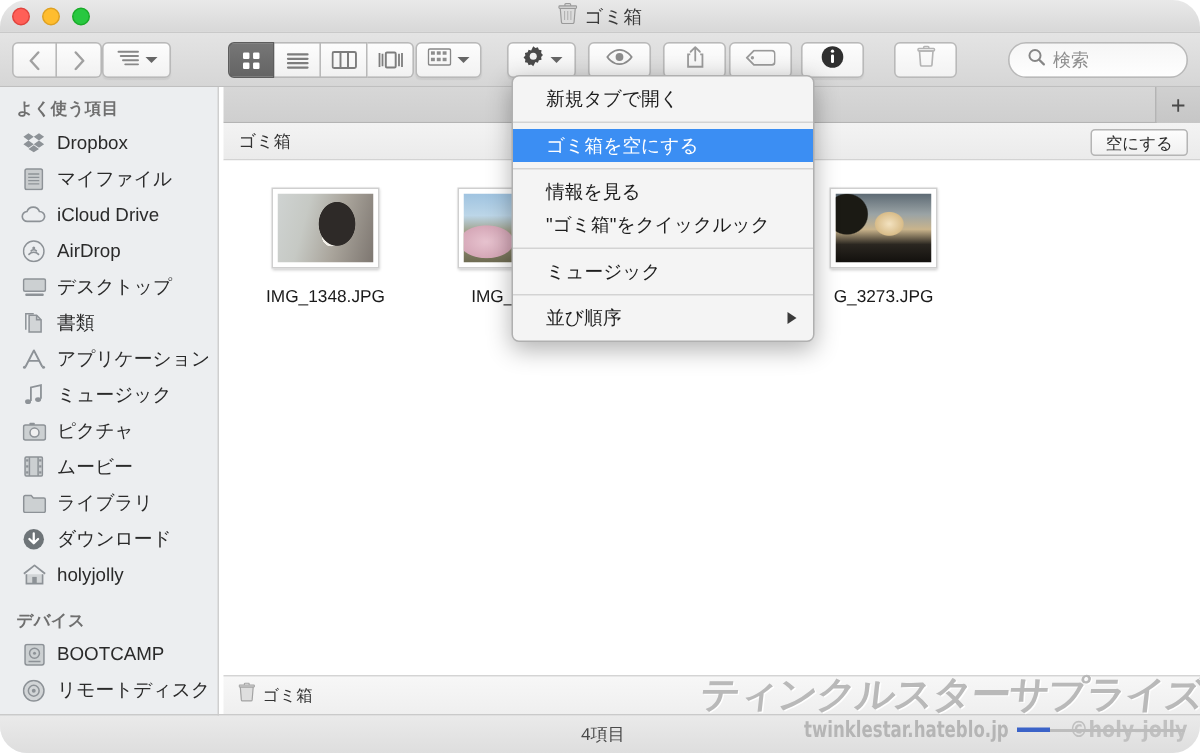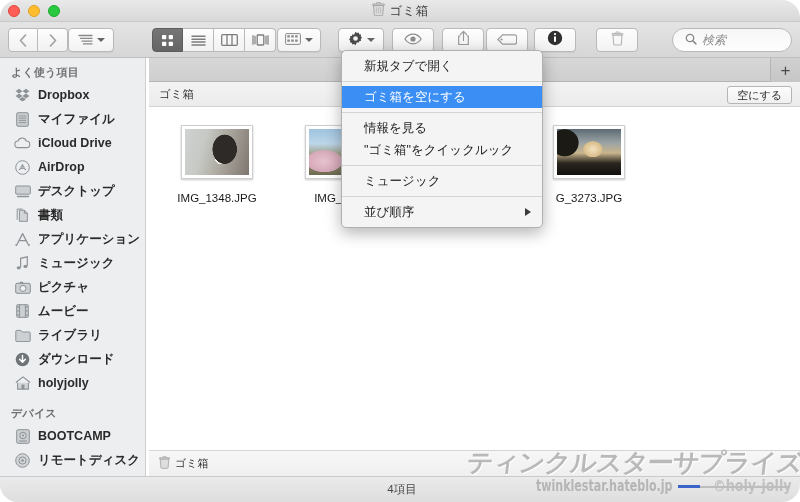--- a/index.html
+++ b/index.html
@@ -83,40 +83,40 @@
   .tag-btn   { left: 486px; width: 42px; }
   .info-btn  { left: 534px; width: 42px; }
   .del-btn   { left: 596px; width: 42px; }
 
   .searchfield {
     position: absolute; left: 672px; top: 6px; width: 120px; height: 24px;
     background: linear-gradient(#f6f6f6, #fefefe);
     border: 1px solid #b9b9b9; border-radius: 12px;
     display: flex; align-items: center; padding-left: 12px; gap: 5px;
   }
-  .search-ph { font-size: 12px; color: #8e8e8e; font-style: italic; }
+  .search-ph { font-size: 12px; color: #8e8e8e; }
 
   .chev { width: 0; height: 0; border-left: 4px solid transparent;
           border-right: 4px solid transparent; border-top: 4px solid #666;
           margin-left: 4px; }
 
   
   .sidebar {
     position: absolute; left: 0; top: 58px; width: 146px; height: 444px;
     background: #eceef0;
     border-right: 1px solid #cfcfcf;
     overflow: hidden;
   }
   .sb-header {
     font-size: 11px; color: #6f6f6f; font-weight: bold;
     padding: 7px 0 3px 11px; letter-spacing: .2px;
   }
   .sb-item {
     height: 24px; display: flex; align-items: center;
-    padding-left: 14px; gap: 7px; font-weight: bold;
+    padding-left: 14px; gap: 7px;
   }
   .sb-label { font-size: 12.5px; color: #2a2a2a; white-space: nowrap; }
   .sb-icon { width: 17px; height: 17px; display: flex; align-items: center;
              justify-content: center; color: #8a8f94; flex-shrink: 0; }
 
   
   .tabbar {
     position: absolute; left: 149px; top: 58px; width: 651px; height: 24px;
     background: linear-gradient(#d7d7d7, #cfcfcf);
     border-bottom: 1px solid #b4b4b4;

